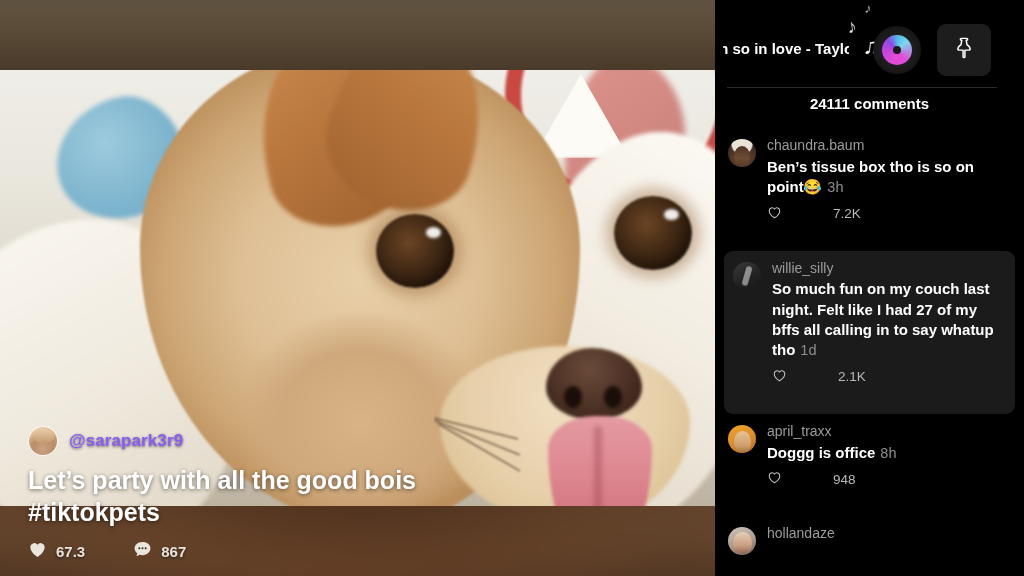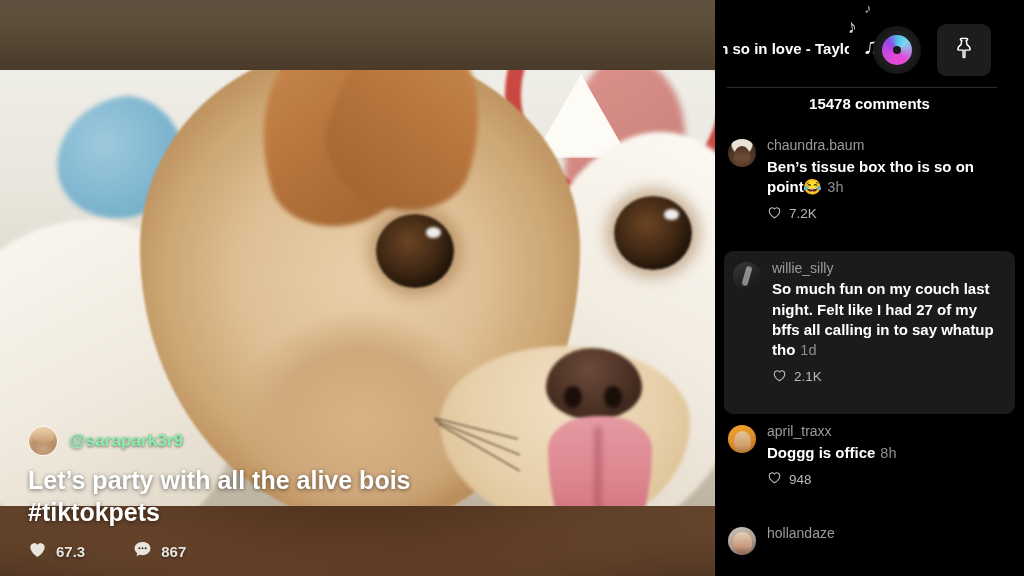--- a/index.html
+++ b/index.html
@@ -153,21 +153,21 @@
       linear-gradient(160deg,#f0d6b8 0%, #d8ae85 45%, #8a6a4e 100%);
     border:1.5px solid rgba(255,255,255,.9);
     flex:none; position:relative; overflow:hidden;
   }
   .user-avatar::before {
     content:""; position:absolute; left:5px; top:2px; width:20px; height:14px;
     border-radius:50% 50% 40% 40%;
     background:linear-gradient(180deg,#e8cda6 0%, #c59a6e 100%);
   }
   .user-handle {
-    font-size:17px; font-weight:700; color:#86efac; letter-spacing:.1px;
+    font-size:17px; font-weight:700; color:#8b5cf6; letter-spacing:.1px;
     text-shadow:0 1px 3px rgba(0,0,0,.6);
   }
   .caption {
     font-size:25px; font-weight:700; line-height:1.26; color:#fff;
     text-shadow:0 1px 4px rgba(0,0,0,.55);
     max-width:470px; margin-bottom:12px;
   }
   .stats-row { display:flex; align-items:center; gap:48px; }
   .stat { display:flex; align-items:center; gap:9px; }
   .stat-val {
@@ -254,21 +254,21 @@
     font-size:14px; color:#9b9b9b; font-weight:400;
     margin-bottom:3px; line-height:1.2;
   }
   .c-text {
     font-size:15px; font-weight:700; color:#fff; line-height:1.35;
     word-wrap:break-word;
   }
   .c-time { font-weight:400; color:#8e8e8e; margin-left:5px; font-size:14.5px; }
   .c-emoji { font-size:15px; }
   .c-likes { display:flex; align-items:center; gap:7px; margin-top:7px; }
-  .c-likes-val { font-size:13.5px; color:#b8b8b8; font-weight:400; }
+  .c-likes-val { font-size:13.5px; color:#b8b8b8; font-weight:400;margin-left:44px; }
 </style>
 </head>
 <body>
 
 <div id="app">
 
   <div class="video-pane">
     <div class="video-backdrop"></div>
 
     <div class="video-frame">
@@ -295,21 +295,21 @@
         <div class="whisker" style="left:288px;top:408px;width:92px;transform:rotate(22deg);"></div>
         <div class="whisker" style="left:286px;top:424px;width:94px;transform:rotate(30deg);"></div>
       </div>
     </div>
 
     <div class="video-overlay">
       <div class="user-row">
         <div class="user-avatar"></div>
         <span class="user-handle">@sarapark3r9</span>
       </div>
-      <div class="caption">Let’s party with all the alive bois #tiktokpets</div>
+      <div class="caption">Let’s party with all the good bois #tiktokpets</div>
       <div class="stats-row">
         <div class="stat">
           <span class="ic">
             <svg width="19" height="18" viewBox="0 0 24 22">
               <path d="M12 21s-9-5.6-9-12A5 5 0 0 1 12 5.6 5 5 0 0 1 21 9c0 6.4-9 12-9 12z" fill="#eae6de"></path>
             </svg>
           </span>
           <span class="stat-val">67.3</span>
         </div>
         <div class="stat">
@@ -344,21 +344,21 @@
       <div class="pin-btn">
         <span>
           <svg width="22" height="24" viewBox="0 0 24 26">
             <path d="M9 2.5h6c.6 0 1 .4 1 1s-.4 1-1 1h-.6l.9 5.1c1.9.9 3.2 2.6 3.4 4.6.1.6-.4 1.1-1 1.1H13v7.2c0 .5-.4 1-1 1s-1-.5-1-1V15.3H6.3c-.6 0-1.1-.5-1-1.1.2-2 1.5-3.7 3.4-4.6l.9-5.1H9c-.6 0-1-.4-1-1s.4-1 1-1z" fill="none" stroke="#ffffff" stroke-width="1.6" stroke-linejoin="round"></path>
           </svg>
         </span>
       </div>
       <div class="divider"></div>
     </div>
 
-    <div class="comments-count">15478 comments</div>
+    <div class="comments-count">24111 comments</div>
 
     <div class="comment-list">
 
       <div class="comment">
         <div class="c-avatar av-a"></div>
         <div class="c-body">
           <div class="c-user">chaundra.baum</div>
           <div class="c-text"><span>Ben’s tissue box tho is so on point</span><span class="c-emoji">😂</span><span class="c-time">3h</span></div>
           <div class="c-likes">
             <span>

